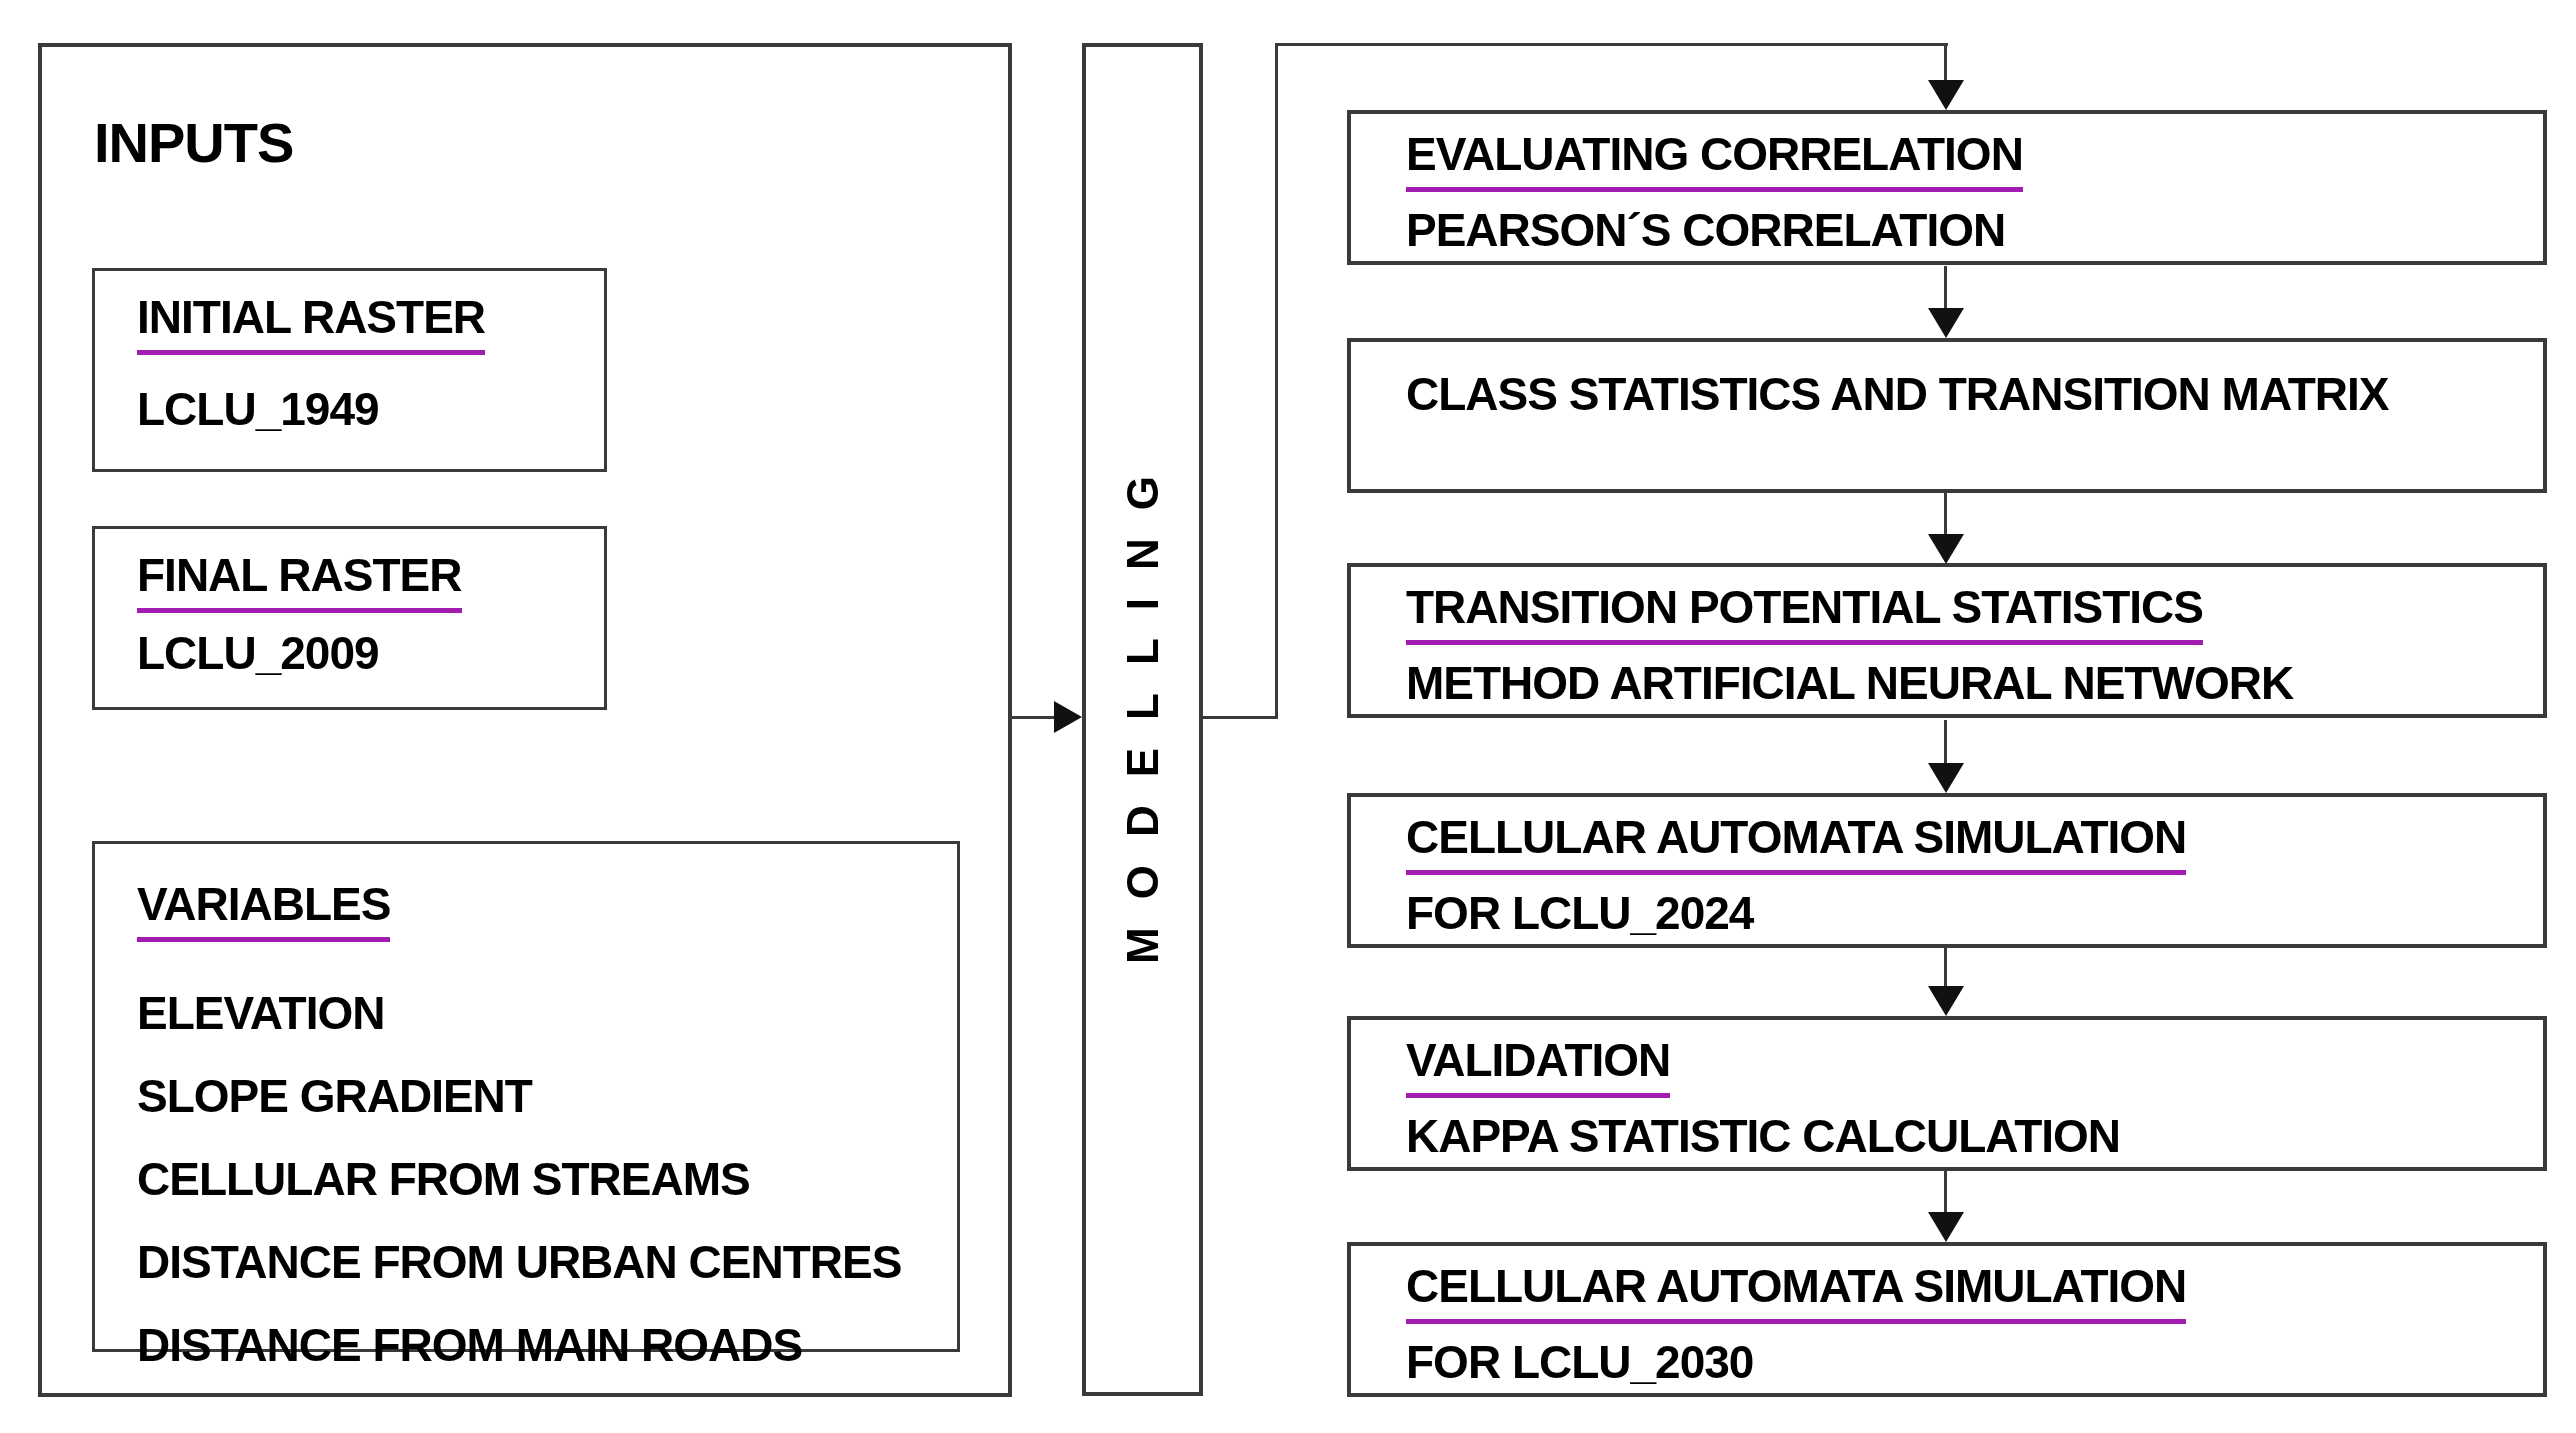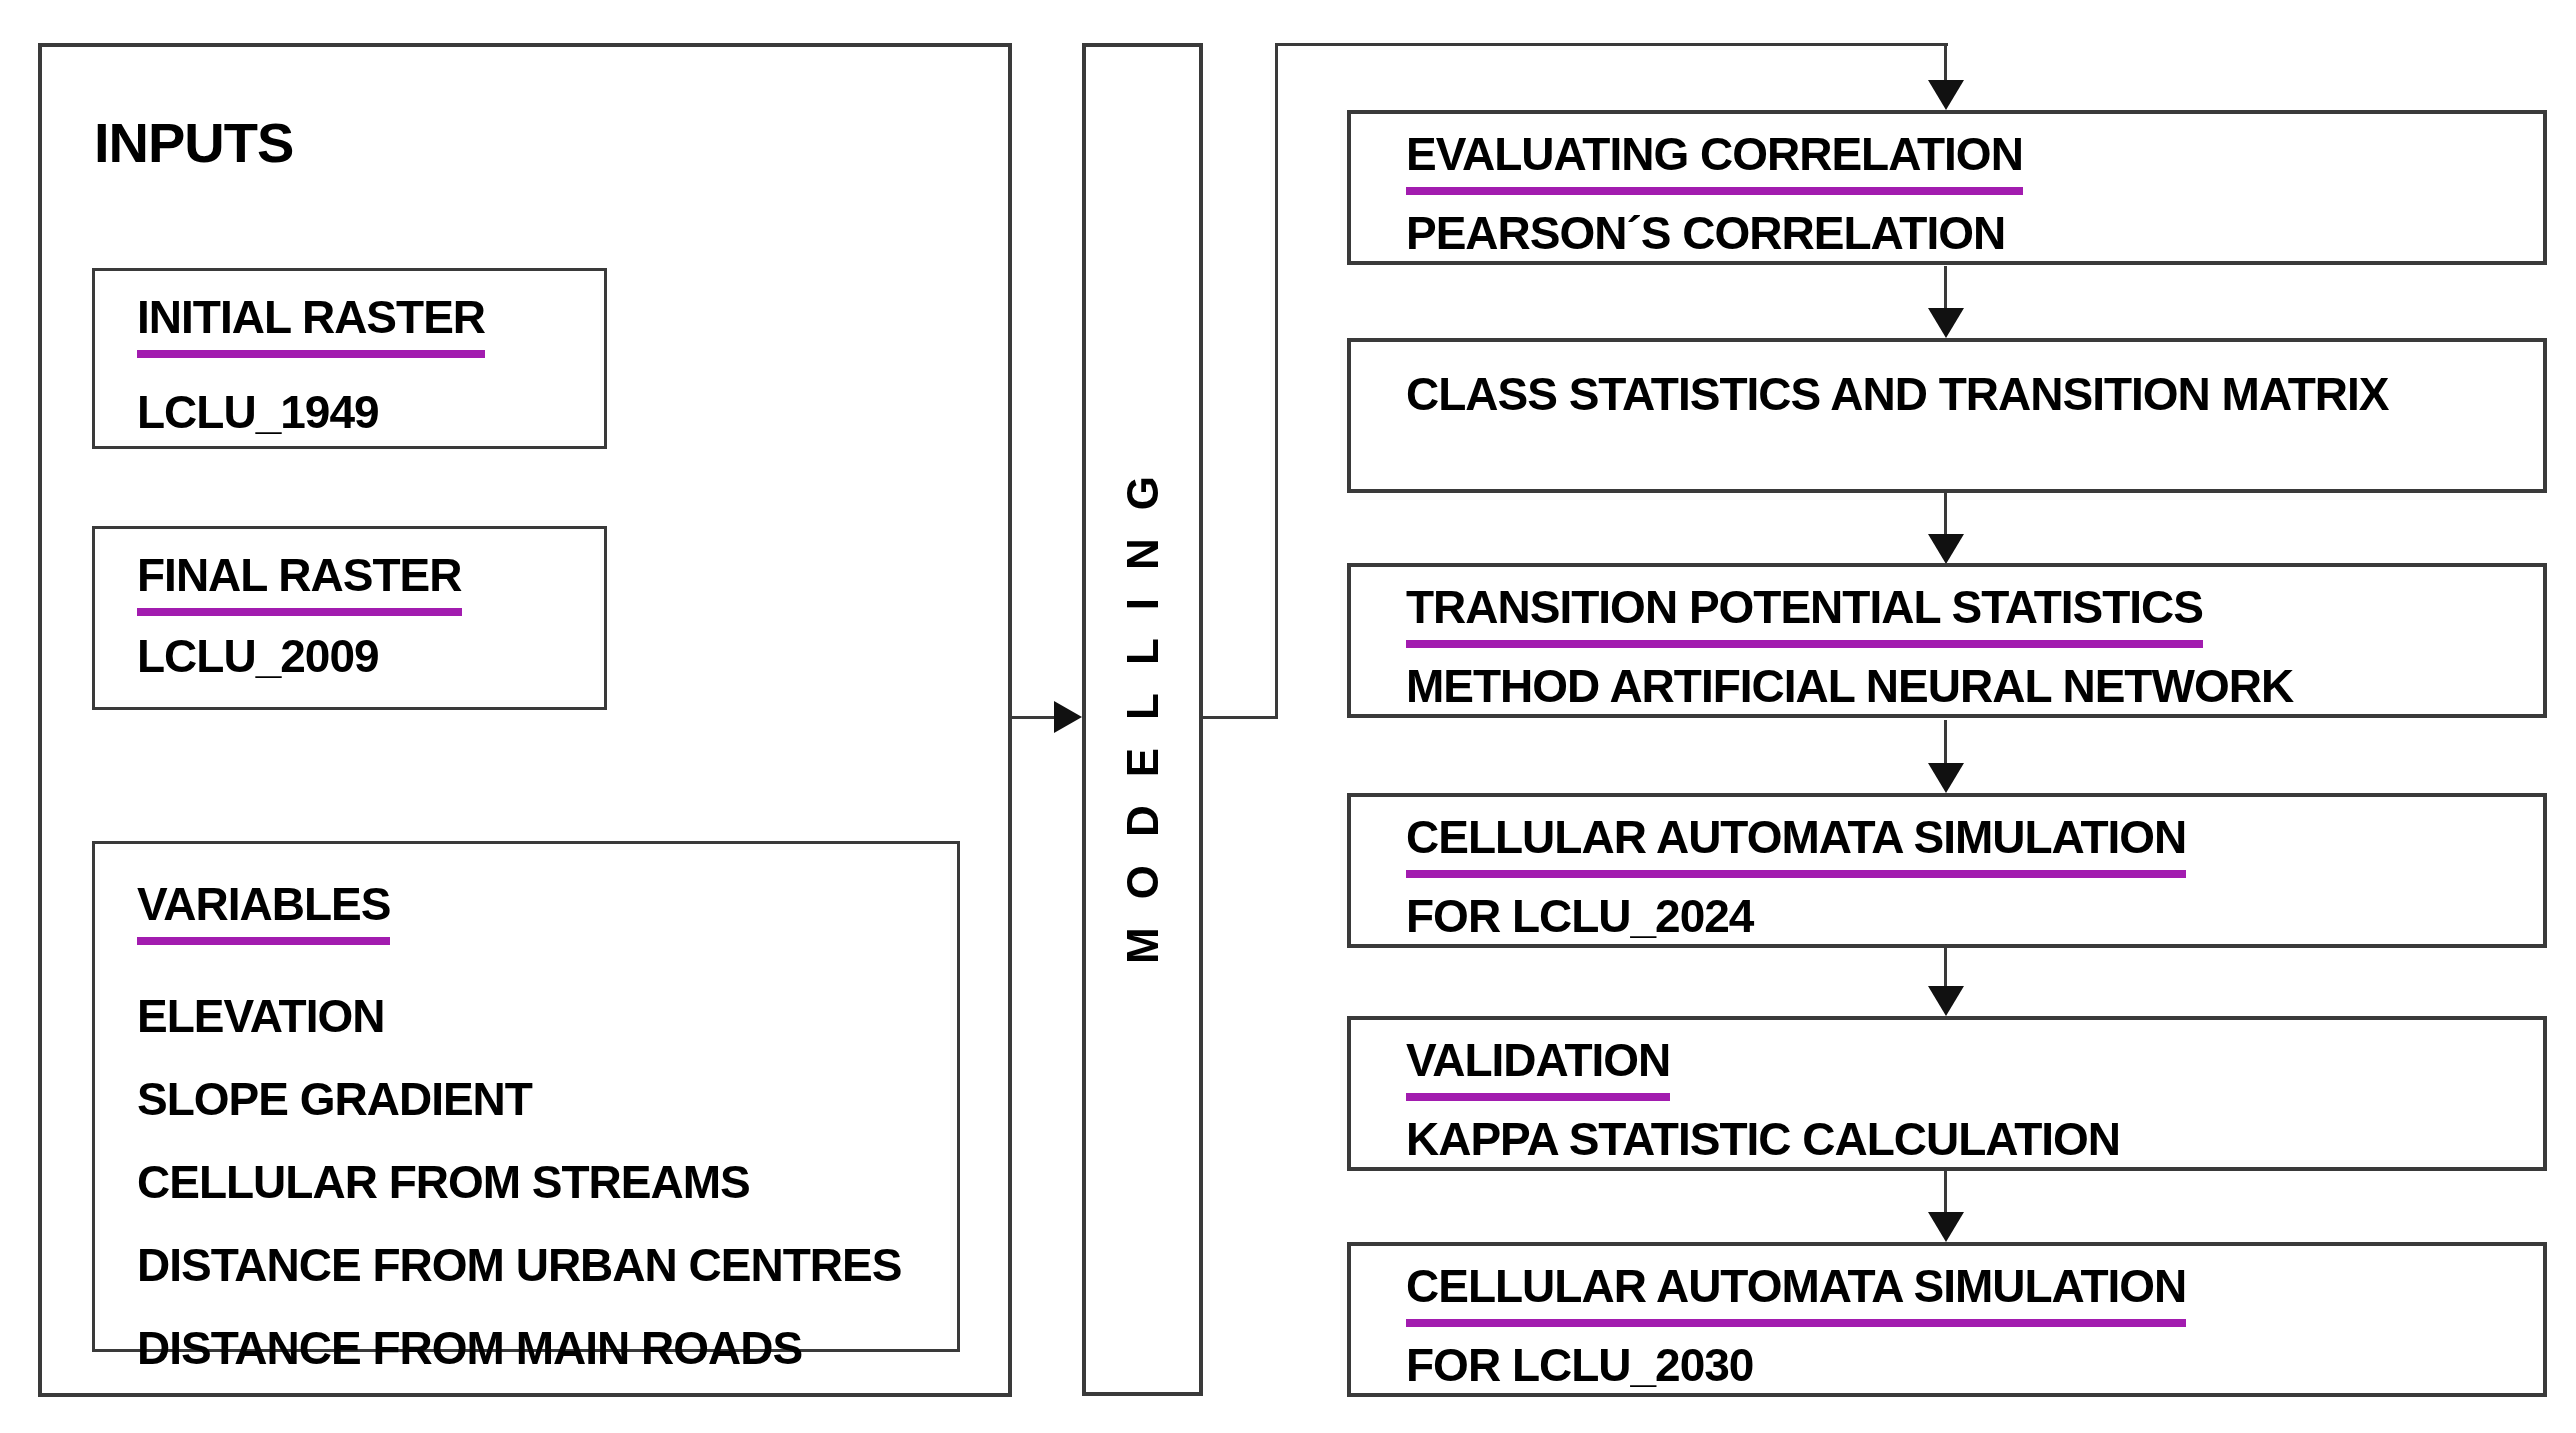--- a/index.html
+++ b/index.html
@@ -3,39 +3,39 @@
 <meta charset="utf-8">
 <style>
   html,body{margin:0;padding:0;background:#fff;}
   .canvas{
     position:relative;width:2576px;height:1433px;background:#ffffff;
     font-family:"Liberation Sans",sans-serif;font-weight:bold;color:#000;
     overflow:hidden;
   }
   .box{position:absolute;box-sizing:border-box;border:4px solid #3a3a3a;background:#fff;}
   .thinbox{border-width:3px;}
-  .utitle{display:inline-block;padding-bottom:6px;border-bottom:8px solid #a21caf;white-space:nowrap;}
+  .utitle{display:inline-block;padding-bottom:6px;border-bottom:5px solid #a21caf;white-space:nowrap;}
   .txt{font-size:46px;letter-spacing:-1px;line-height:1.15;white-space:nowrap;}
   .line{position:absolute;background:#3a3a3a;}
   .head-right{position:absolute;width:0;height:0;border-top:16px solid transparent;border-bottom:16px solid transparent;border-left:28px solid #111;}
   .head-down{position:absolute;width:0;height:0;border-left:18px solid transparent;border-right:18px solid transparent;border-top:30px solid #111;}
   .step{left:1347px;width:1200px;height:155px;padding:14px 0 0 55px;}
   .step .sub{margin-top:12px;}
   .vlist div{height:83px;display:flex;align-items:center;}
   .rot{transform:rotate(-90deg);white-space:nowrap;font-size:44px;letter-spacing:28px;text-indent:28px;}
 </style>
 </head>
 <body>
 
 <div class="canvas">
 
   <div class="box" style="left:38px;top:43px;width:974px;height:1354px;"></div>
   <div class="txt" style="position:absolute;left:94px;top:111px;font-size:56px;">INPUTS</div>
 
-  <div class="box thinbox" style="left:92px;top:268px;width:515px;height:181px;padding:20px 0 0 42px;">
+  <div class="box thinbox" style="left:92px;top:268px;width:515px;height:204px;padding:20px 0 0 42px;">
     <div class="txt utitle">INITIAL RASTER</div>
     <div class="txt" style="margin-top:28px;">LCLU_1949</div>
   </div>
 
   <div class="box thinbox" style="left:92px;top:526px;width:515px;height:184px;padding:20px 0 0 42px;">
     <div class="txt utitle">FINAL RASTER</div>
     <div class="txt" style="margin-top:14px;">LCLU_2009</div>
   </div>
 
   <div class="box thinbox" style="left:92px;top:841px;width:868px;height:511px;padding:34px 0 0 42px;">

